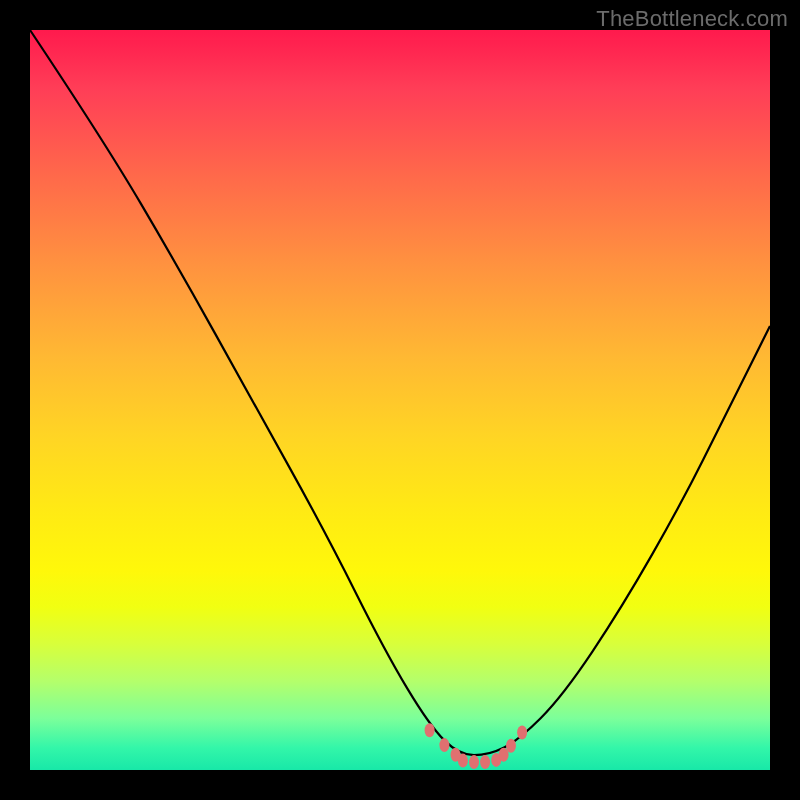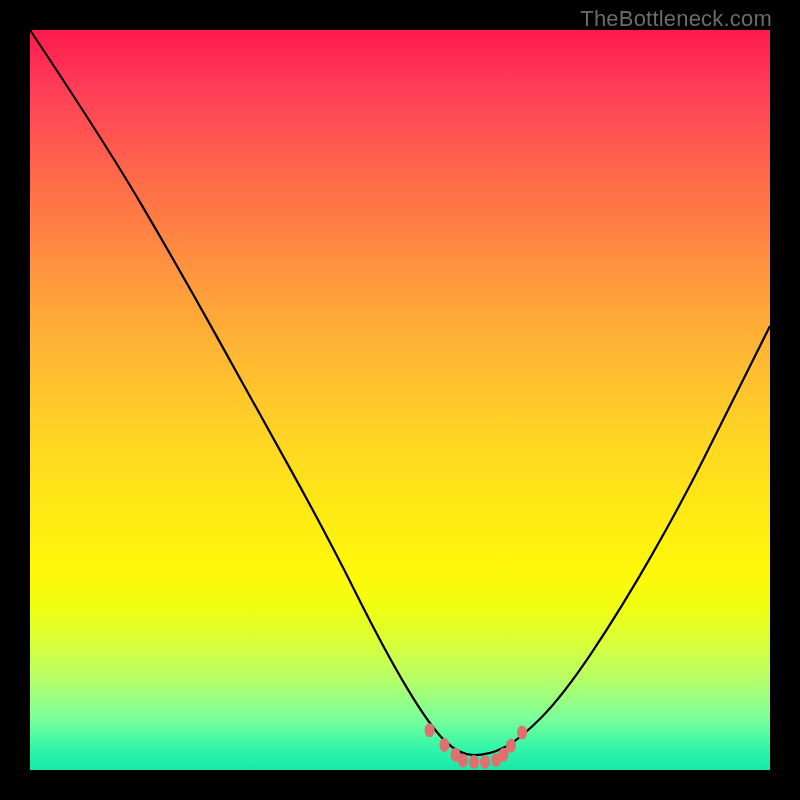--- a/index.html
+++ b/index.html
@@ -36,21 +36,21 @@
       #d8ff3b 83%,
       #b4ff6b 88%,
       #7cff9a 93%,
       #33f6a9 97%,
       #18e8a8 100%
     );
   }
   .attribution {
     position: absolute;
     top: 6px;
-    right: 28px;
+    right: 12px;
     color: #6b6b6b;
     font-size: 22px;
     letter-spacing: 0.2px;
     user-select: none;
   }
   svg.curve {
     position: absolute;
     left: 0;
     top: 0;
     width: 740px;

